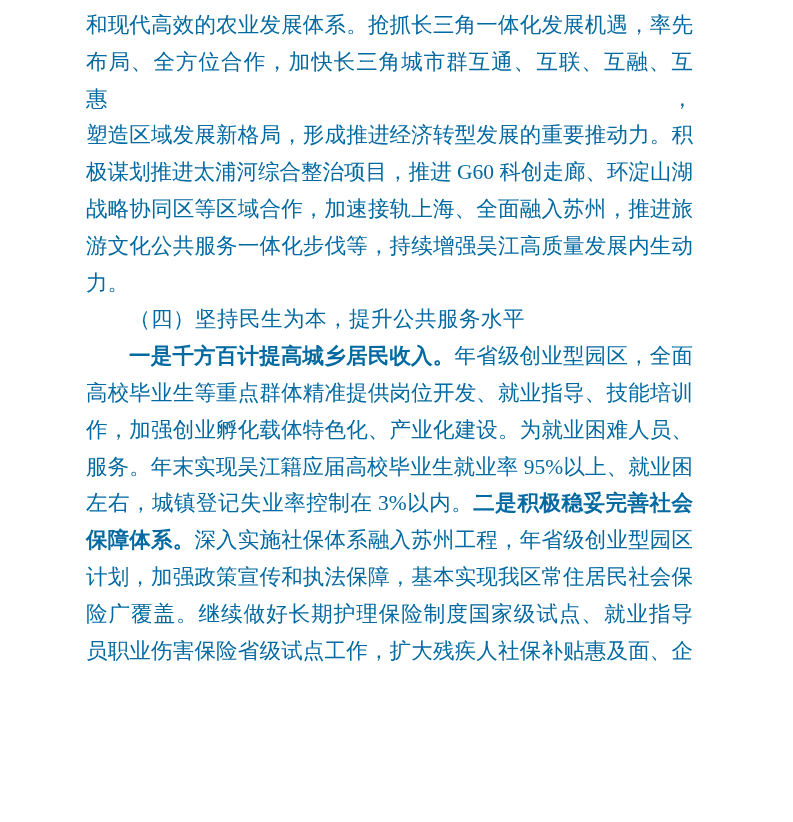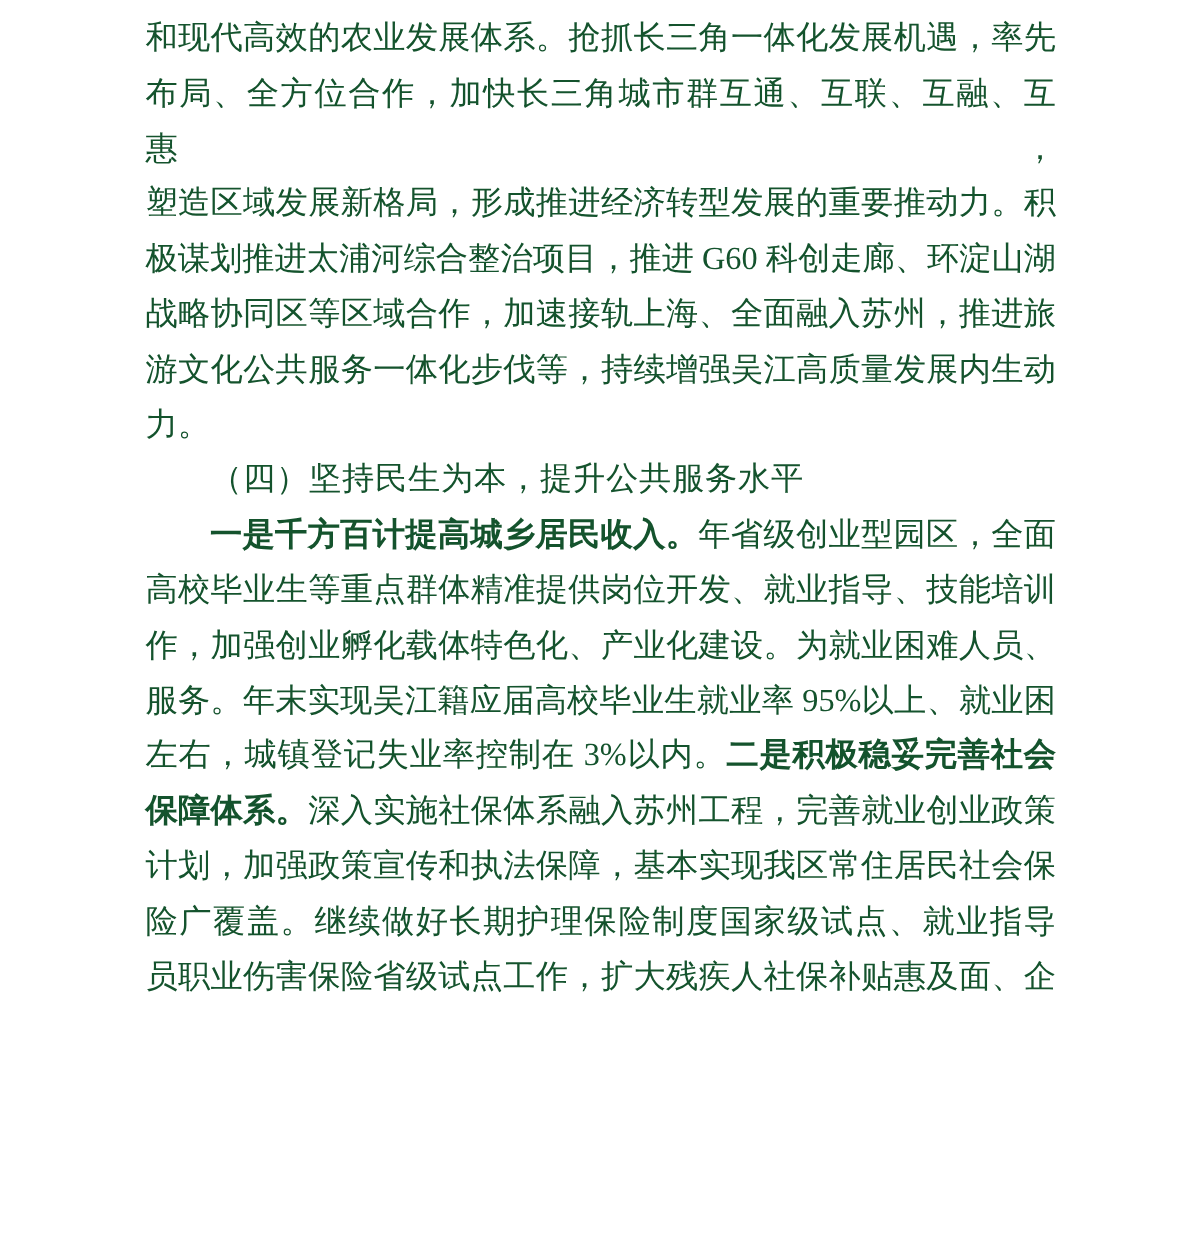--- a/index.html
+++ b/index.html
@@ -9,24 +9,24 @@
   }
   .page {
     position: relative;
     width: 793px;
     height: 822px;
     background: #ffffff;
     overflow: hidden;
   }
   .text-block {
     position: absolute;
-    left: 97px;
+    left: 86px;
     top: 7px;
     width: 607px;
-    color: #14532d;
+    color: #0369a1;
     font-family: "Liberation Serif", "DejaVu Serif", serif;
     font-size: 21.5px;
     line-height: 36.8px;
     font-kerning: none;
   }
   .line {
     text-align: justify;
     text-align-last: justify;
     text-justify: inter-character;
   }
@@ -56,19 +56,19 @@
       <div class="line"><span class="seg-normal">极谋划推进太浦河综合整治项目，推进 G60 科创走廊、环淀山湖</span></div>
       <div class="line"><span class="seg-normal">战略协同区等区域合作，加速接轨上海、全面融入苏州，推进旅</span></div>
       <div class="line"><span class="seg-normal">游文化公共服务一体化步伐等，持续增强吴江高质量发展内生动</span></div>
       <div class="line last"><span class="seg-normal">力。</span></div>
       <div class="line indent last heading"><span class="seg-normal">（四）坚持民生为本，提升公共服务水平</span></div>
       <div class="line indent"><span class="seg-bold">一是千方百计提高城乡居民收入。</span><span class="seg-normal">年省级创业型园区，全面</span></div>
       <div class="line"><span class="seg-normal">高校毕业生等重点群体精准提供岗位开发、就业指导、技能培训</span></div>
       <div class="line"><span class="seg-normal">作，加强创业孵化载体特色化、产业化建设。为就业困难人员、</span></div>
       <div class="line"><span class="seg-normal">服务。年末实现吴江籍应届高校毕业生就业率 95%以上、就业困</span></div>
       <div class="line"><span class="seg-normal">左右，城镇登记失业率控制在 3%以内。</span><span class="seg-bold">二是积极稳妥完善社会</span></div>
-      <div class="line"><span class="seg-bold">保障体系。</span><span class="seg-normal">深入实施社保体系融入苏州工程，完善就业创业政策</span></div>
+      <div class="line"><span class="seg-bold">保障体系。</span><span class="seg-normal">深入实施社保体系融入苏州工程，年省级创业型园区</span></div>
       <div class="line"><span class="seg-normal">计划，加强政策宣传和执法保障，基本实现我区常住居民社会保</span></div>
       <div class="line"><span class="seg-normal">险广覆盖。继续做好长期护理保险制度国家级试点、就业指导</span></div>
       <div class="line"><span class="seg-normal">员职业伤害保险省级试点工作，扩大残疾人社保补贴惠及面、企</span></div>
       <div class="line"></div>
     </div>
 </div>
 
 </body></html>

